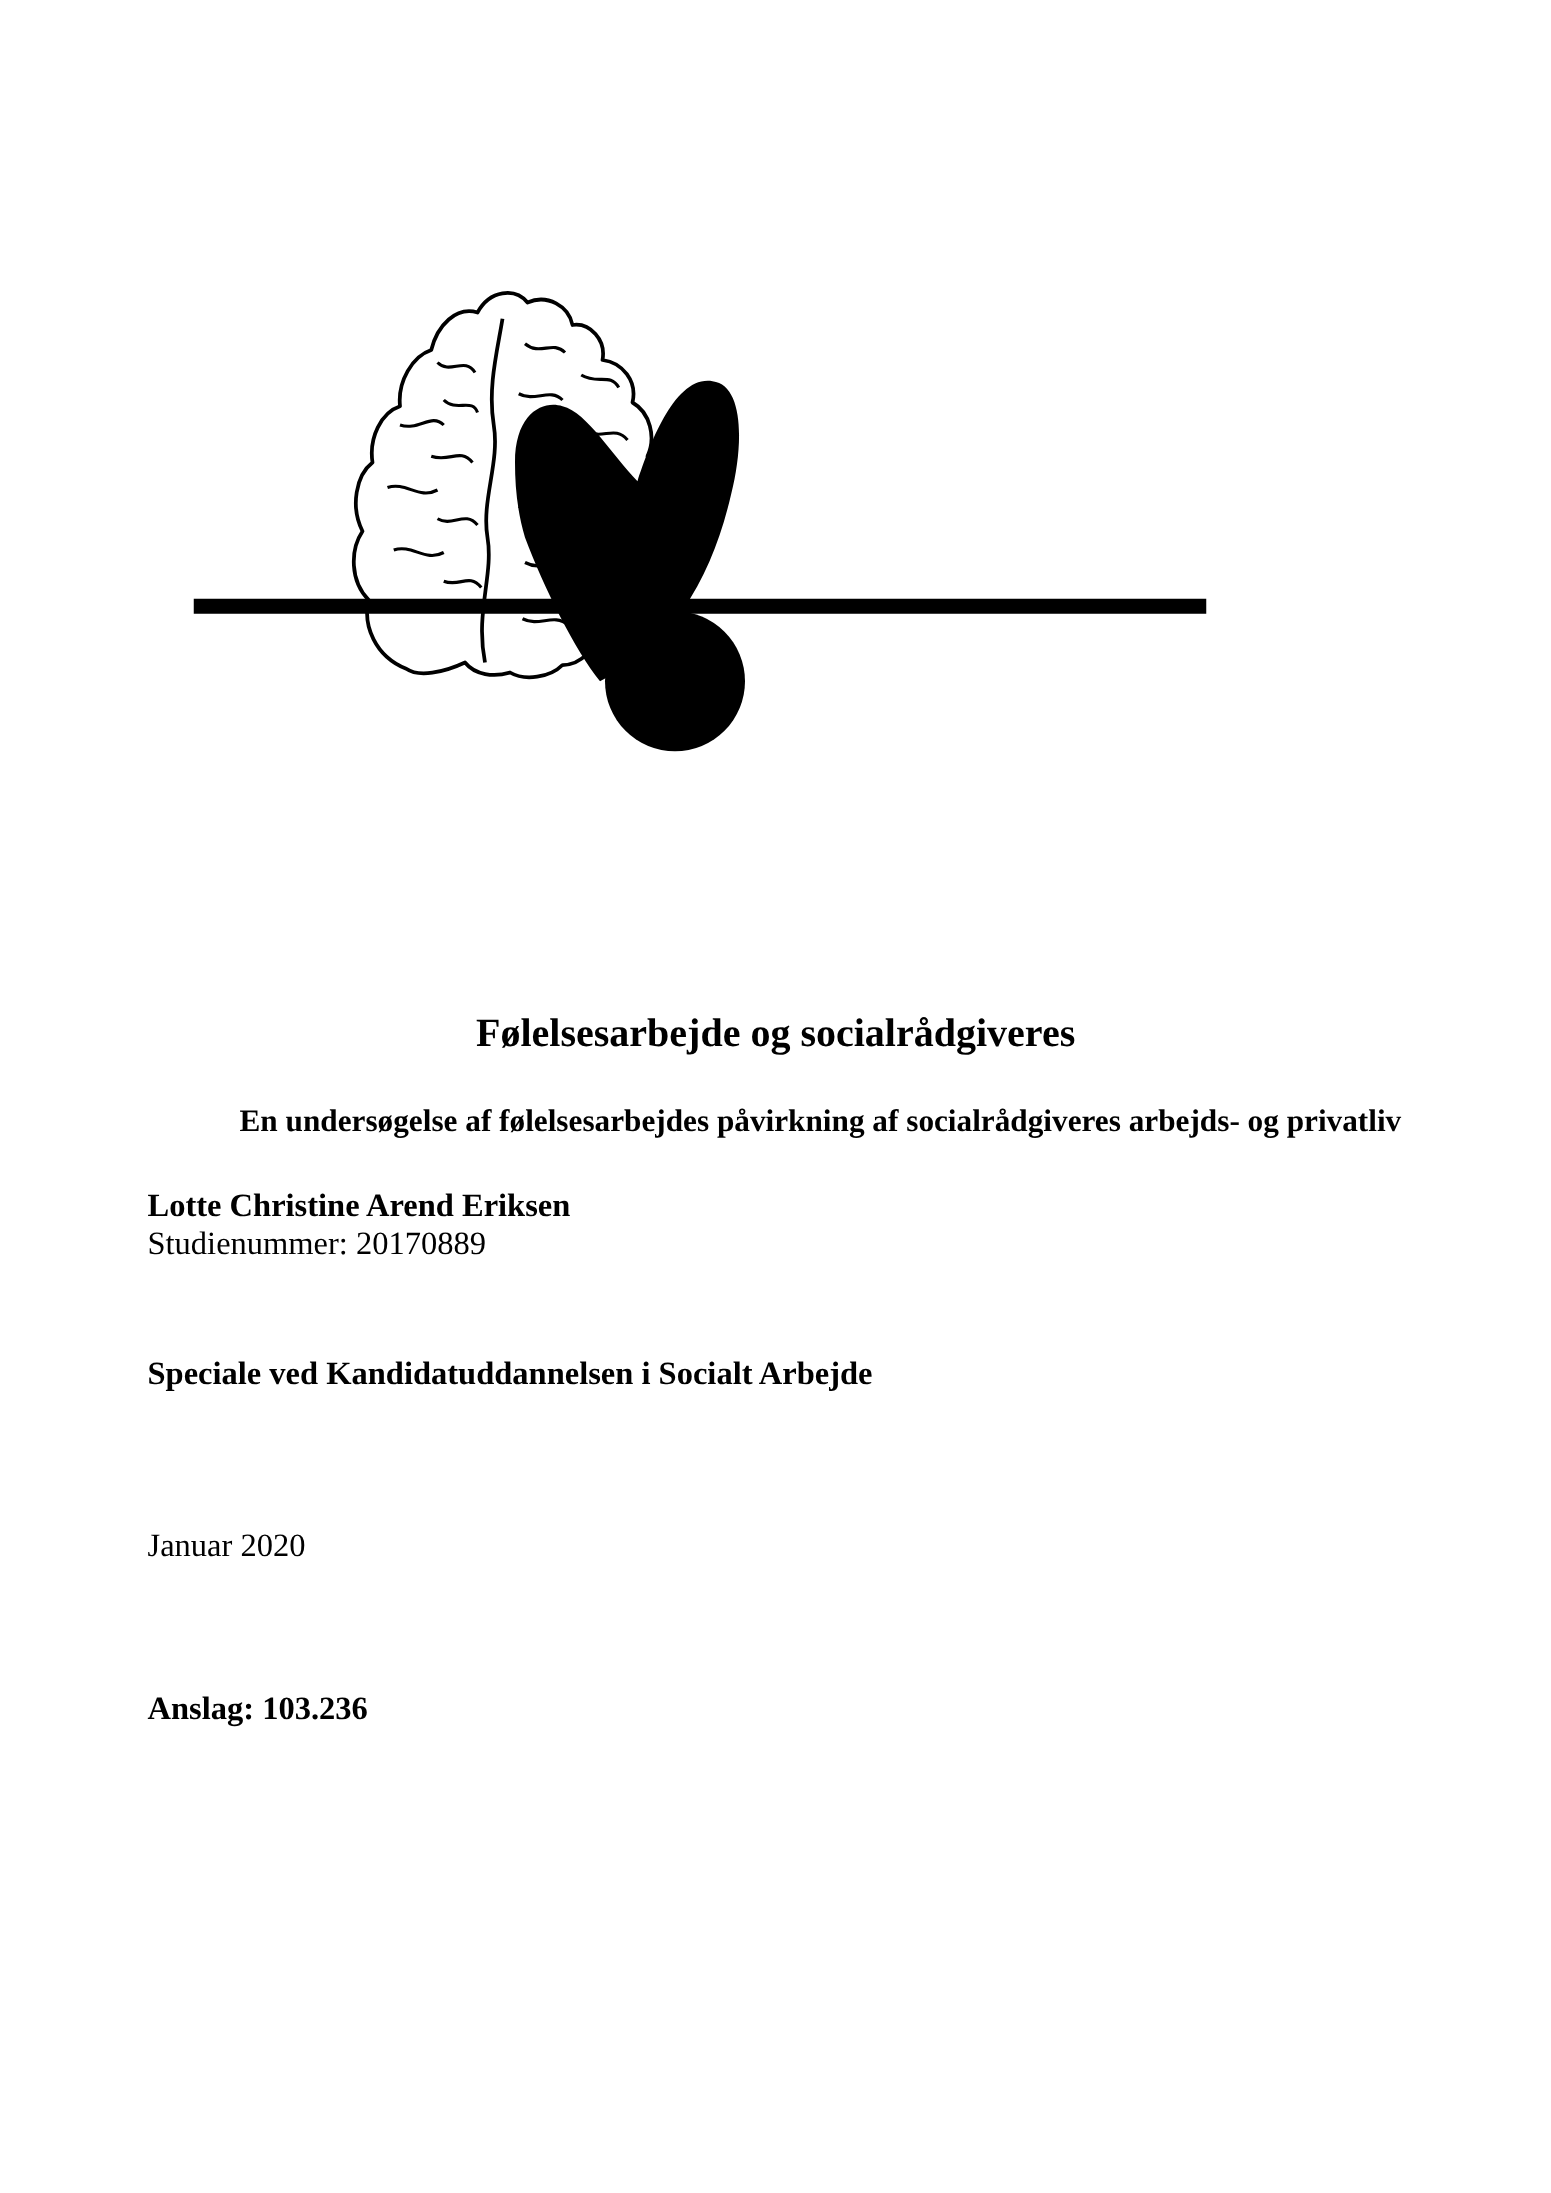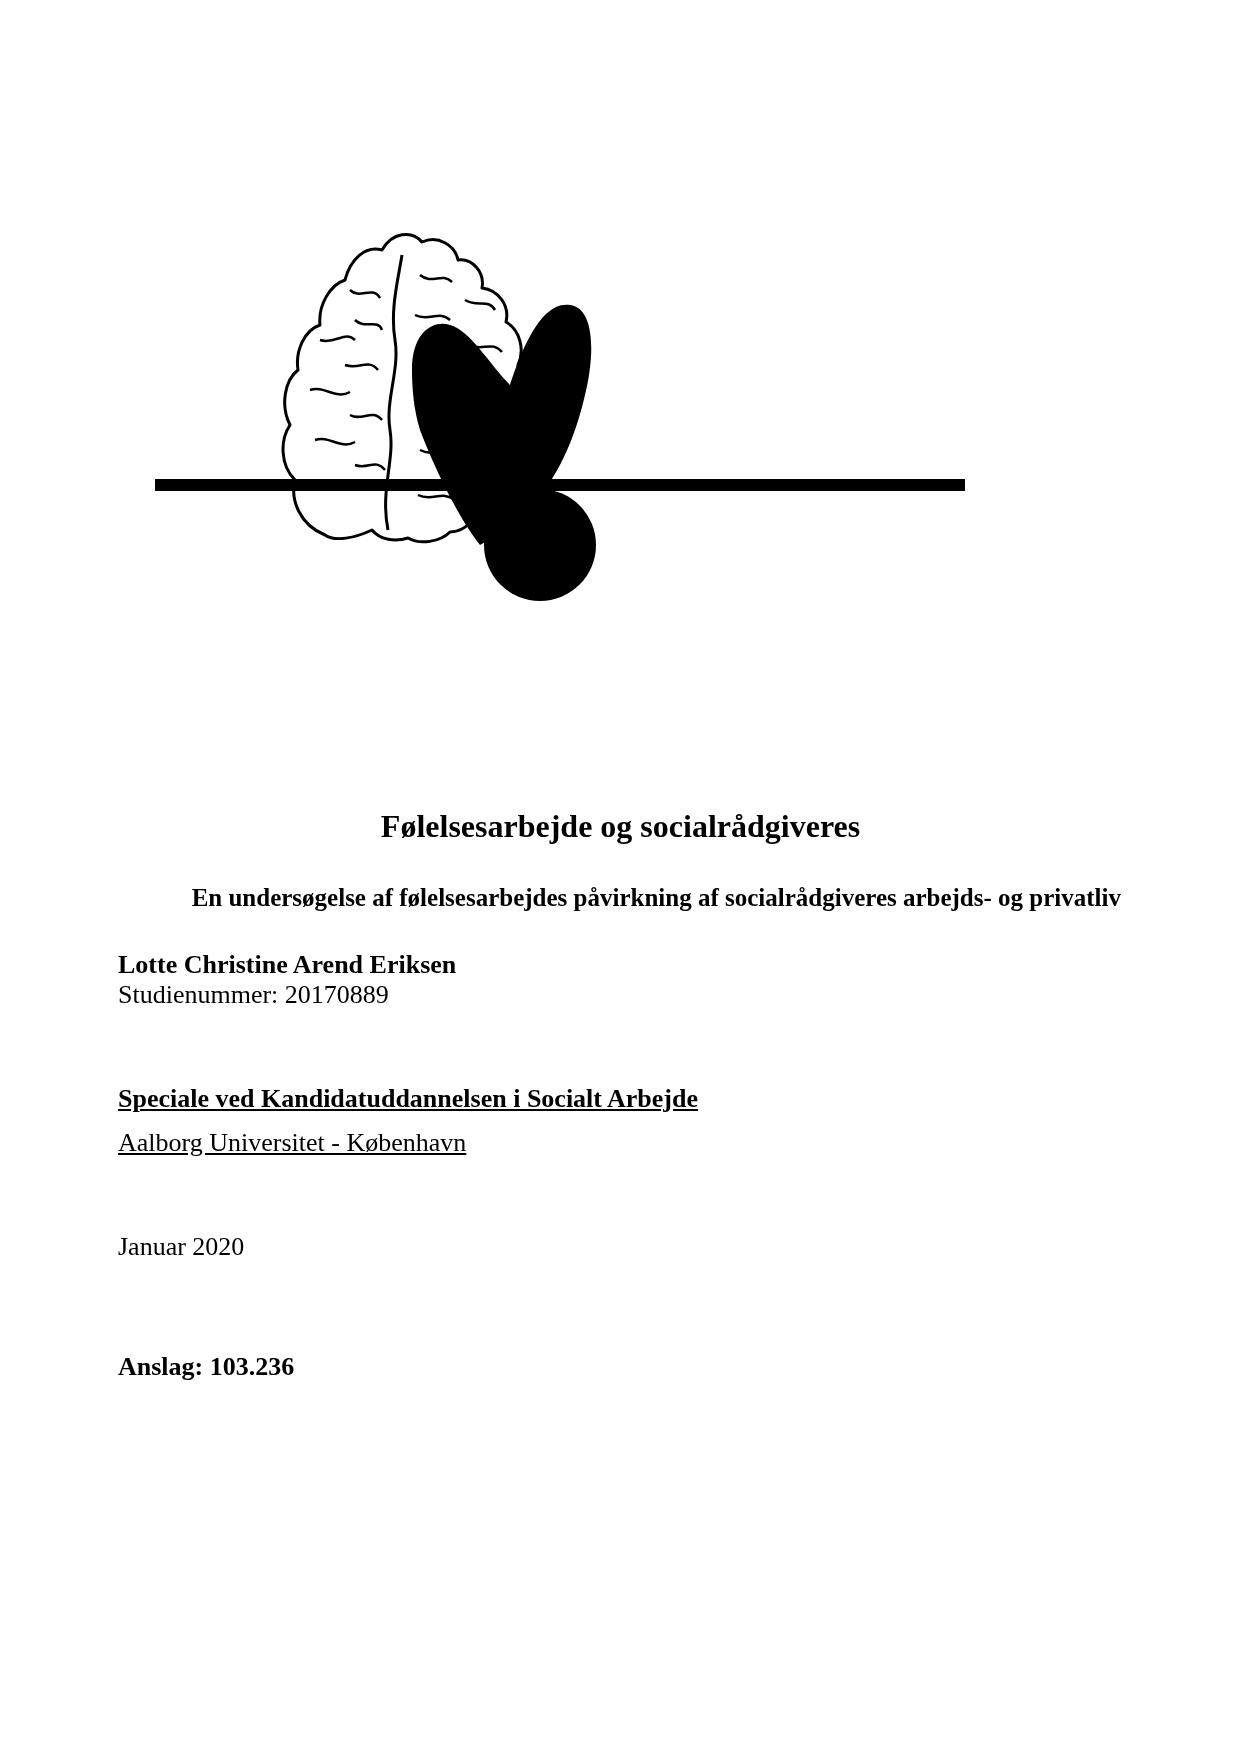--- a/index.html
+++ b/index.html
@@ -38,24 +38,23 @@
 </div>
 
 <h1 class="title">Følelsesarbejde og socialrådgiveres</h1>
 <h2 class="subtitle">En undersøgelse af følelsesarbejdes påvirkning af socialrådgiveres arbejds- og privatliv</h2>
 
 <div class="block" style="top:950px;">
   <p class="bold-line">Lotte Christine Arend Eriksen</p>
   <p class="plain-line" style="">Studienummer: 20170889</p>
 </div>
 
-<div class="block" style="top:1084px;text-decoration:underline;">
+<div class="block" style="top:1084px;">
   <p class="bold-line">Speciale ved Kandidatuddannelsen i Socialt Arbejde</p>
-  <p class="plain-line" style="margin-top:14px;">Aalborg Universitet - København</p>
 </div>
 
 <div class="block" style="top:1218px;">
-  <p class="plain-line" style="margin-top:14px;">Januar 2020</p>
+  <p class="plain-line" style="margin-top:4px;">Januar 2020</p>
 </div>
 
 <div class="block" style="top:1352px;">
   <p class="bold-line">Anslag: 103.236</p>
 </div>
 
 </body></html>

